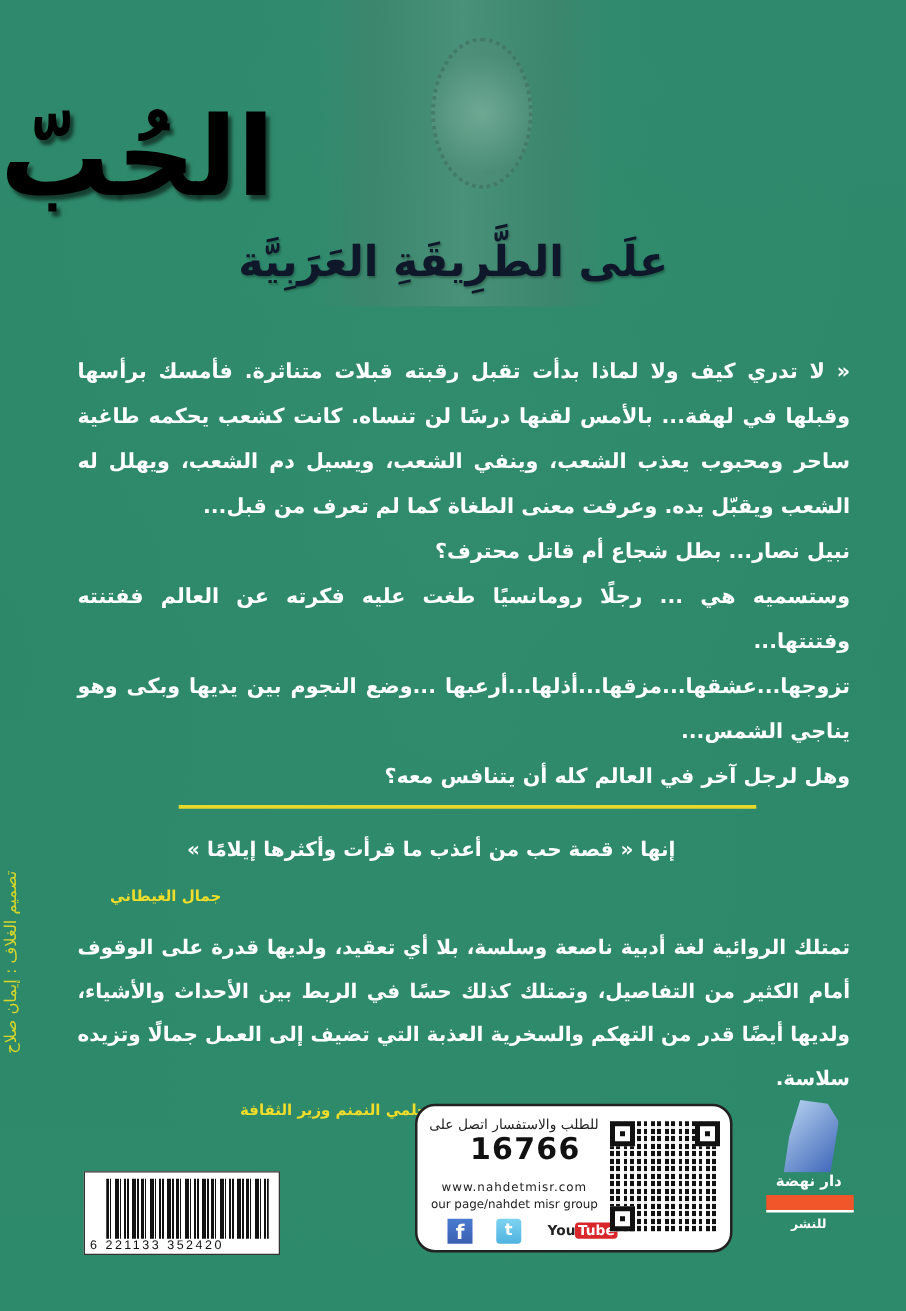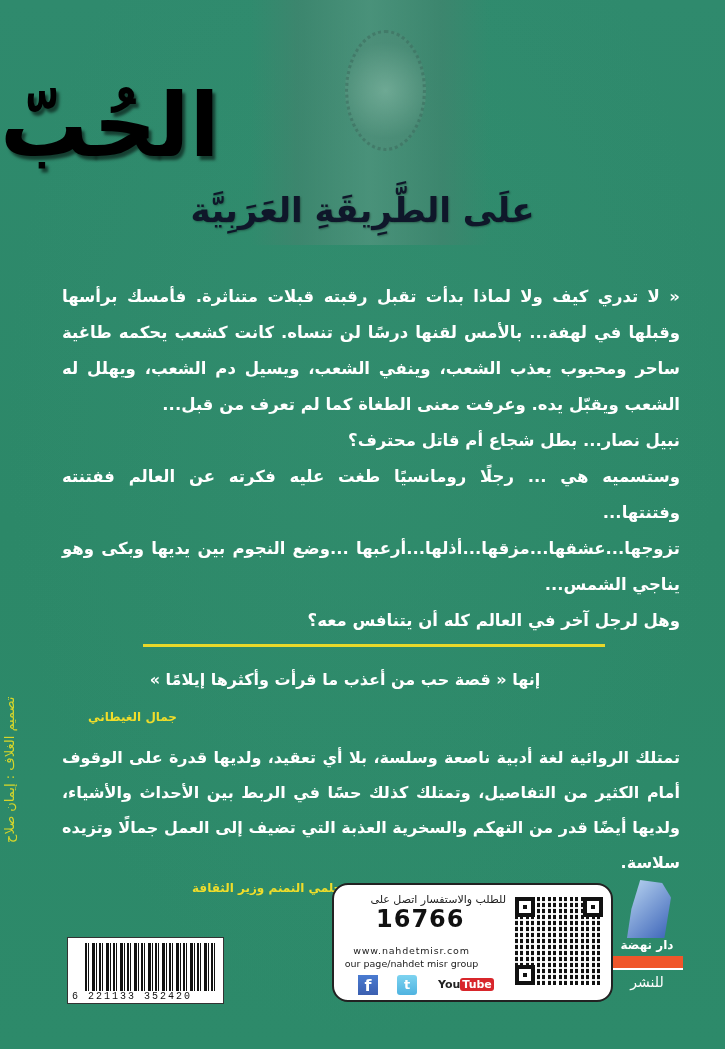--- a/index.html
+++ b/index.html
@@ -63,25 +63,25 @@
   .barcode {
     position:absolute; left:67px; top:937px; width:155px; height:65px;
     background:#fff; border:1px solid #333;
   }
   .bars {
     position:absolute; left:17px; top:5px; width:130px; height:48px;
     background:repeating-linear-gradient(90deg,#111 0 2px,#fff 2px 3px,#111 3px 4px,#fff 4px 7px,#111 7px 10px,#fff 10px 11px,#111 11px 12px,#fff 12px 14px);
   }
   .barnum {
     position:absolute; left:4px; bottom:1px; right:4px;
-    font-family:Liberation Mono, monospace; font-size:10px; color:#111; letter-spacing:2px;
+    font-family:Liberation Sans, sans-serif; font-size:10px; color:#111; letter-spacing:2px;
   }
   .infobox {
     position:absolute; left:332px; top:883px; width:250px; height:115px;
-    background:#fff; border:2px solid #222; border-radius:16px;padding-left:27px;
+    background:#fff; border:2px solid #222; border-radius:16px;
   }
   .info-order {
     position:absolute; right:105px; top:8px; direction:rtl; font-size:11px; color:#222;
   }
   .info-phone {
     position:absolute; left:42px; top:20px; font-size:24px; font-weight:bold; color:#111; letter-spacing:1px;
   }
   .info-web {
     position:absolute; left:10px; top:60px; font-size:9.5px; color:#222; letter-spacing:0.8px; width:135px; text-align:center;
   }
@@ -109,21 +109,21 @@
     position:absolute; left:20px; top:0; width:44px; height:58px;
     background:linear-gradient(135deg,#bcd7f2,#3b63b8);
     clip-path:polygon(30% 0,80% 5%,100% 30%,85% 100%,0 100%,10% 50%);
   }
   .pub-name {
     position:absolute; left:0; width:80px; top:58px; text-align:center;
     color:#fff; font-size:12px; font-weight:bold; direction:rtl;
   }
   .pub-bar { position:absolute; left:6px; top:76px; width:70px; height:12px; background:#f0562a; }
   .pub-book { position:absolute; left:6px; top:88px; width:70px; height:2px; background:#fff; }
-  .pub-tag { position:absolute; left:0; width:80px; top:94px; text-align:center; color:#fff; font-size:14px; direction:rtl; }
+  .pub-tag { position:absolute; left:0; width:80px; top:94px; text-align:center; color:#fff; font-size:10px; direction:rtl;font-weight:bold; }
 </style>
 </head>
 <body>
 
 <div class="cover"></div>
 <div class="photo"></div>
 <div class="medal"></div>
 
 <div class="title">الحُبّ</div>
 <div class="subtitle">علَى الطَّرِيقَةِ العَرَبِيَّة</div>

